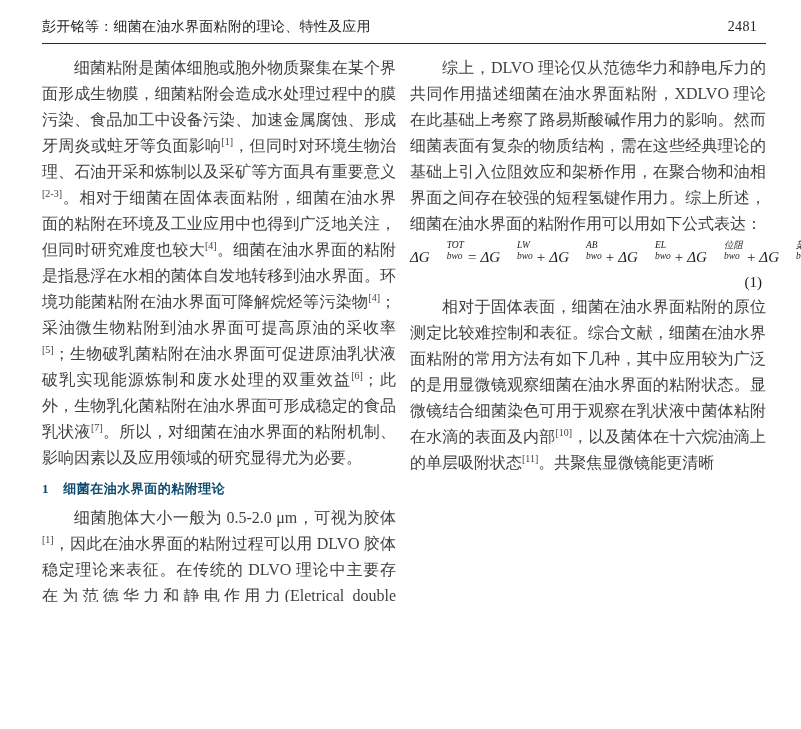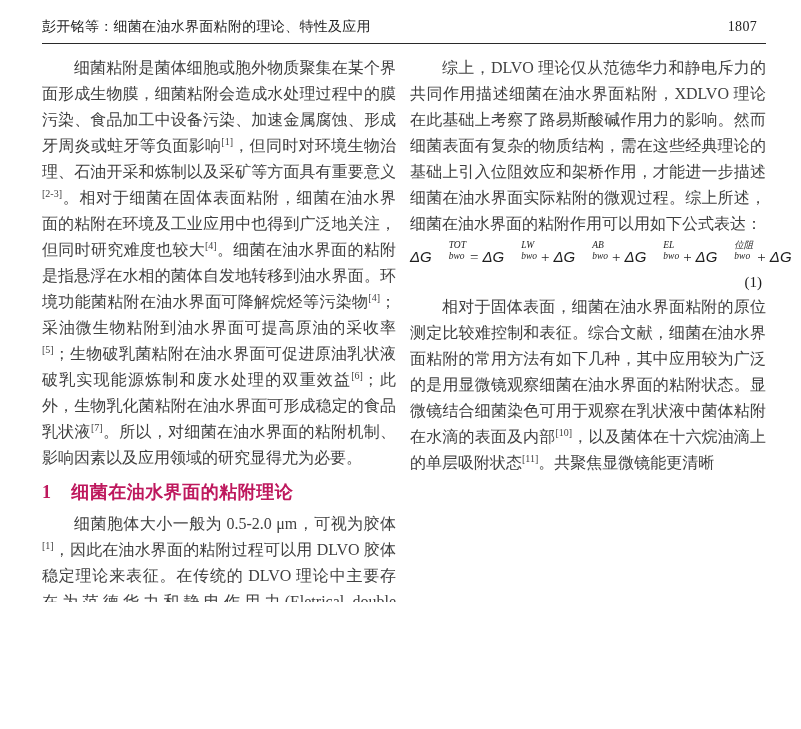--- a/index.html
+++ b/index.html
@@ -36,32 +36,32 @@
     text-justify:inter-ideograph;
     color:#404040;
   }
   p.body.indent{text-indent:2em;}
   p.body sup{
     font-size:10px;line-height:0;vertical-align:super;
     letter-spacing:0;
   }
   h2.section{
     margin:9px 0 7px 0;
-    font-size:18px;font-weight:bold;color:#be185d;
+    font-size:13px;font-weight:bold;color:#0c4a6e;
     letter-spacing:0.5px;
   }
   h2.section .sec-num{margin-right:1.1em;}
   
   .equation{margin:5px 0 2px 0;}
   .eq-body{
     text-align:center;font-size:15px;line-height:30px;
     white-space:nowrap;color:#1c1c1c;
   }
   .eq-term{display:inline-flex;align-items:flex-start;}
-  .eq-base{font-style:italic;font-family:Liberation Sans, sans-serif;}
+  .eq-base{font-style:italic;font-family:Liberation Serif, serif;}
   .eq-op{margin:0 4px;}
   .supsub{
     display:inline-flex;flex-direction:column;align-items:flex-start;
     font-size:9.5px;line-height:1.15;
     font-style:italic;
     transform:translateY(-2px);
     margin-left:1px;
   }
   .supsub .s-sup,.supsub .s-sub{display:block;margin-left:16px;}
   .eq-number{
@@ -75,36 +75,36 @@
     pointer-events:none;
   }
 </style>
 </head>
 <body>
 
 <div class="page">
 
   <div class="header">
     <span>彭开铭等：细菌在油水界面粘附的理论、特性及应用</span>
-    <span>1807</span>
+    <span>2481</span>
   </div>
   <hr class="header-rule">
 
   <div class="columns">
 
     <div class="col left">
       <p class="body indent">细菌粘附是菌体细胞或胞外物质聚集在某个界面形成生物膜，细菌粘附会造成水处理过程中的膜污染、食品加工中设备污染、加速金属腐蚀、形成牙周炎或蛀牙等负面影响<sup>[1]</sup>，但同时对环境生物治理、石油开采和炼制以及采矿等方面具有重要意义<sup>[2-3]</sup>。相对于细菌在固体表面粘附，细菌在油水界面的粘附在环境及工业应用中也得到广泛地关注，但同时研究难度也较大<sup>[4]</sup>。细菌在油水界面的粘附是指悬浮在水相的菌体自发地转移到油水界面。环境功能菌粘附在油水界面可降解烷烃等污染物<sup>[4]</sup>；采油微生物粘附到油水界面可提高原油的采收率<sup>[5]</sup>；生物破乳菌粘附在油水界面可促进原油乳状液破乳实现能源炼制和废水处理的双重效益<sup>[6]</sup>；此外，生物乳化菌粘附在油水界面可形成稳定的食品乳状液<sup>[7]</sup>。所以，对细菌在油水界面的粘附机制、影响因素以及应用领域的研究显得尤为必要。</p>
       <h2 class="section">
         <span class="sec-num">1</span><span>细菌在油水界面的粘附理论</span>
       </h2>
       <p class="body indent">细菌胞体大小一般为 0.5-2.0 μm，可视为胶体<sup>[1]</sup>，因此在油水界面的粘附过程可以用 DLVO 胶体稳定理论来表征。在传统的 DLVO 理论中主要存在为范德华力和静电作用力(Eletrical double bayer，EL)这两个相互制约的作用力。当细菌细胞在媒介中接近油表面时，能否粘附到界面取决于这两个作用力的相对优势。但传统的 DLVO 理论没有考虑短程路易斯酸碱作用，van Oss 提出 XDLVO 理论<sup>[8]</sup>将胶体颗粒之间相互作用分为非极性的利</p>
     </div>
 
     <div class="col right">
-      <p class="body indent">综上，DLVO 理论仅从范德华力和静电斥力的共同作用描述细菌在油水界面粘附，XDLVO 理论在此基础上考察了路易斯酸碱作用力的影响。然而细菌表面有复杂的物质结构，需在这些经典理论的基础上引入位阻效应和架桥作用，才能进一步描述细菌在油水界面实际粘附的微观过程。综上所述，细菌在油水界面的粘附作用可以用如下公式表达：</p>
+      <p class="body indent">综上，DLVO 理论仅从范德华力和静电斥力的共同作用描述细菌在油水界面粘附，XDLVO 理论在此基础上考察了路易斯酸碱作用力的影响。然而细菌表面有复杂的物质结构，需在这些经典理论的基础上引入位阻效应和架桥作用，在聚合物和油相界面之间存在较强的短程氢键作用力。综上所述，细菌在油水界面的粘附作用可以用如下公式表达：</p>
 
       <div class="equation">
         <div class="eq-body"><span class="eq-term">
               <span class="eq-base">ΔG</span>
               <span class="supsub">
                 <span class="s-sup">TOT</span>
                 <span class="s-sub">bwo</span>
               </span>
             </span><span class="eq-op">=</span><span class="eq-term">
               <span class="eq-base">ΔG</span>

